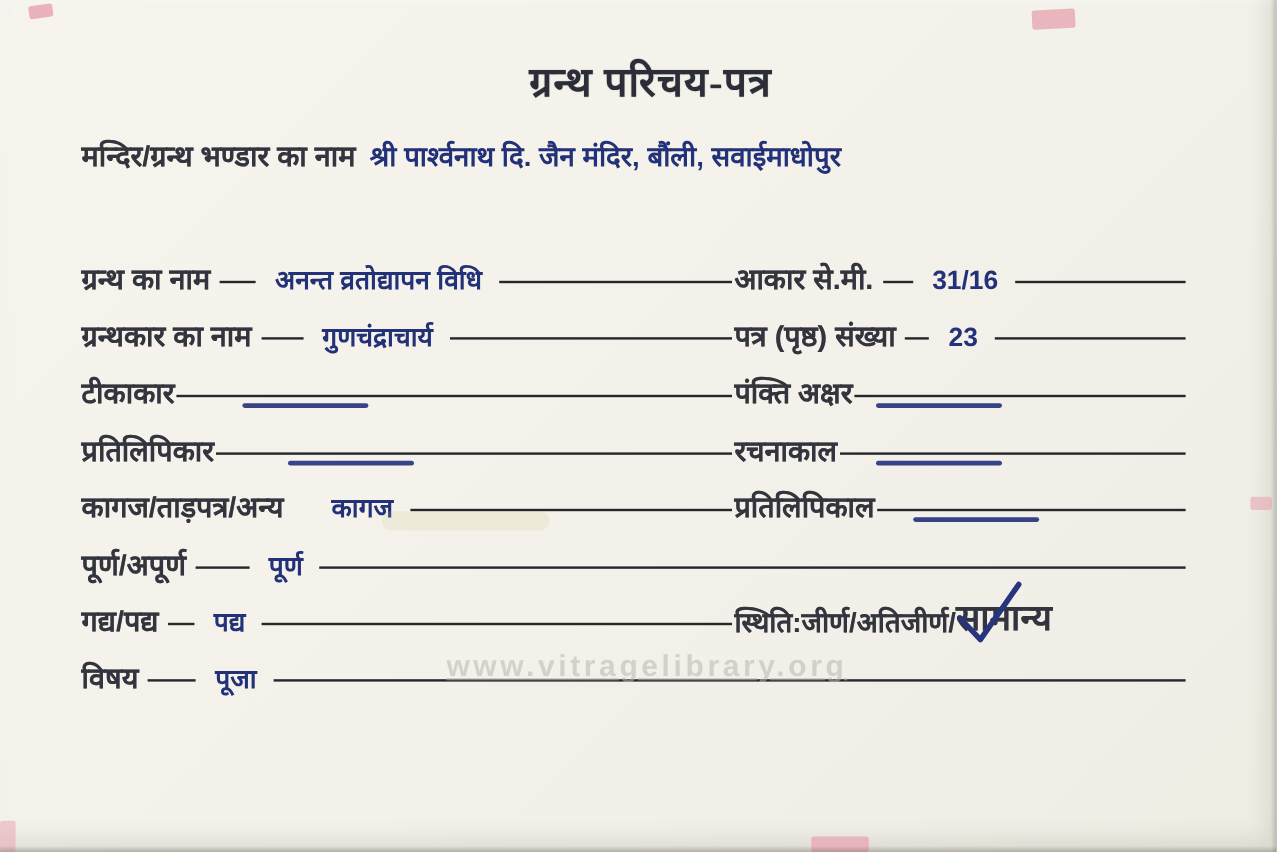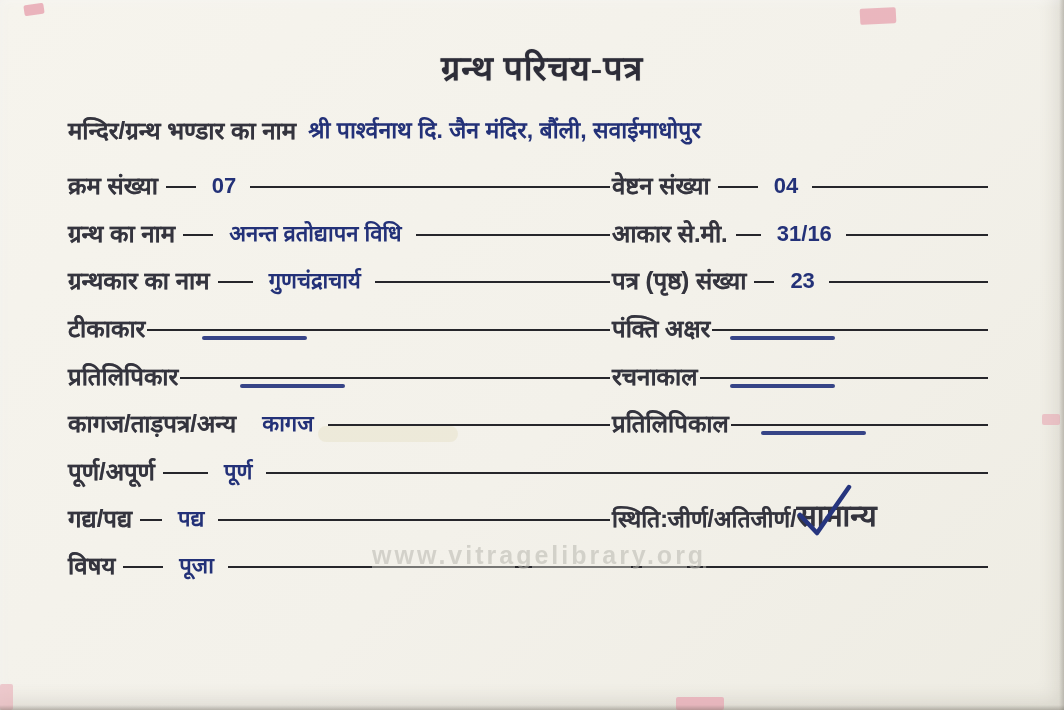--- a/index.html
+++ b/index.html
@@ -50,34 +50,20 @@
 
 <div class="page">
 
   <div class="title">ग्रन्थ परिचय-पत्र</div>
 
   <div class="row" style="top:102px">
     <span class="lbl">मन्दिर/ग्रन्थ भण्डार का नाम</span>
     <span class="val" style="font-size:23px">श्री पार्श्वनाथ दि. जैन मंदिर, बौंली, सवाईमाधोपुर</span>
   </div>
 
-  <div class="row" style="top:157px">
-    <div class="half-l">
-      <span class="lbl">क्रम संख्या</span>
-      <div class="seg w30"></div>
-      <span class="val">07</span>
-      <div class="line"></div>
-    </div>
-    <div class="half-r">
-      <span class="lbl">वेष्टन संख्या</span>
-      <div class="seg w40"></div>
-      <span class="val">04</span>
-      <div class="line"></div>
-    </div>
-  </div>
 
   <div class="row" style="top:205px">
     <div class="half-l">
       <span class="lbl">ग्रन्थ का नाम</span>
       <div class="seg w30"></div>
       <span class="val">अनन्त व्रतोद्यापन विधि</span>
       <div class="line"></div>
     </div>
     <div class="half-r">
       <span class="lbl">आकार से.मी.</span>
@@ -128,21 +114,21 @@
       <span class="lbl">रचनाकाल</span>
       <div class="line">
         <div class="bluedash" style="left:30px"></div>
       </div>
     </div>
   </div>
 
   <div class="row" style="top:395px">
     <div class="half-l">
       <span class="lbl">कागज/ताड़पत्र/अन्य</span>
-      <span class="val" style="margin-left:26px">कागज</span>
+      <span class="val" style="margin-left:40px">कागज</span>
       <div class="line"></div>
     </div>
     <div class="half-r">
       <span class="lbl">प्रतिलिपिकाल</span>
       <div class="line">
         <div class="bluedash" style="left:30px"></div>
       </div>
     </div>
   </div>
 

